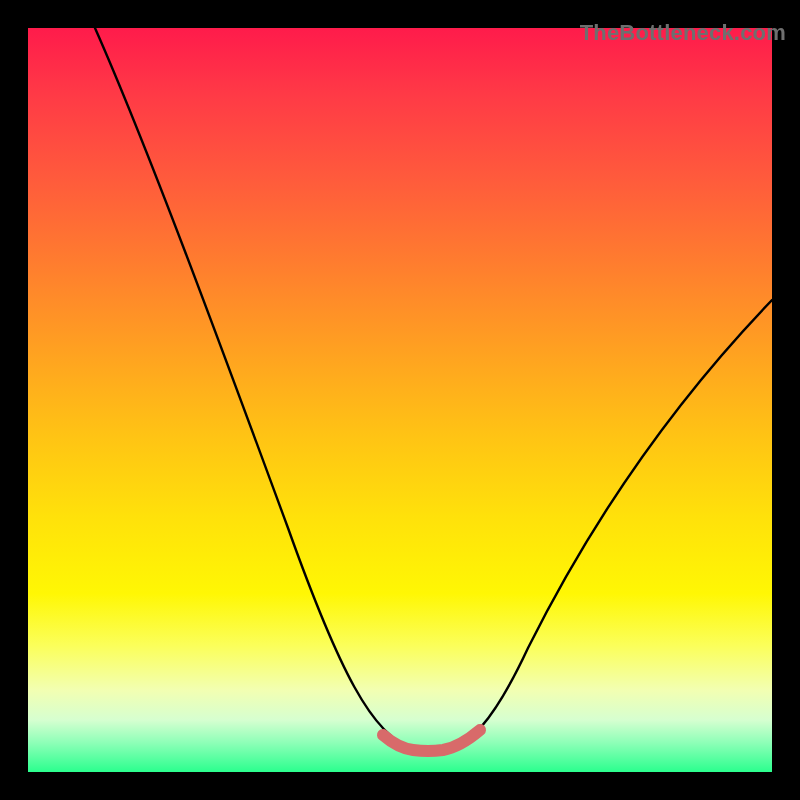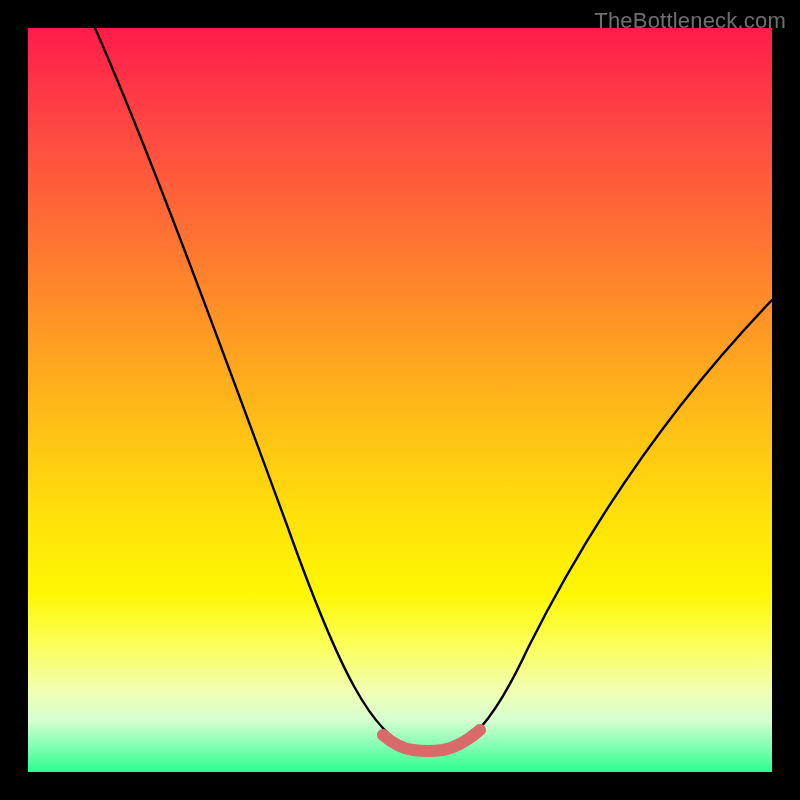--- a/index.html
+++ b/index.html
@@ -46,25 +46,25 @@
     );
   }
   svg.overlay {
     position: absolute;
     inset: 0;
     width: 100%;
     height: 100%;
   }
   .watermark {
     position: absolute;
-    top: 8px;
+    top: 20px;
     right: 14px;
     color: #6f6f6f;
     font-size: 22px;
-    font-weight: 400;
+    font-weight: 700;
     letter-spacing: 0.2px;
     user-select: none;
   }
 </style>
 </head>
 <body>
 
 <div class="stage">
 
   <div class="plot">

